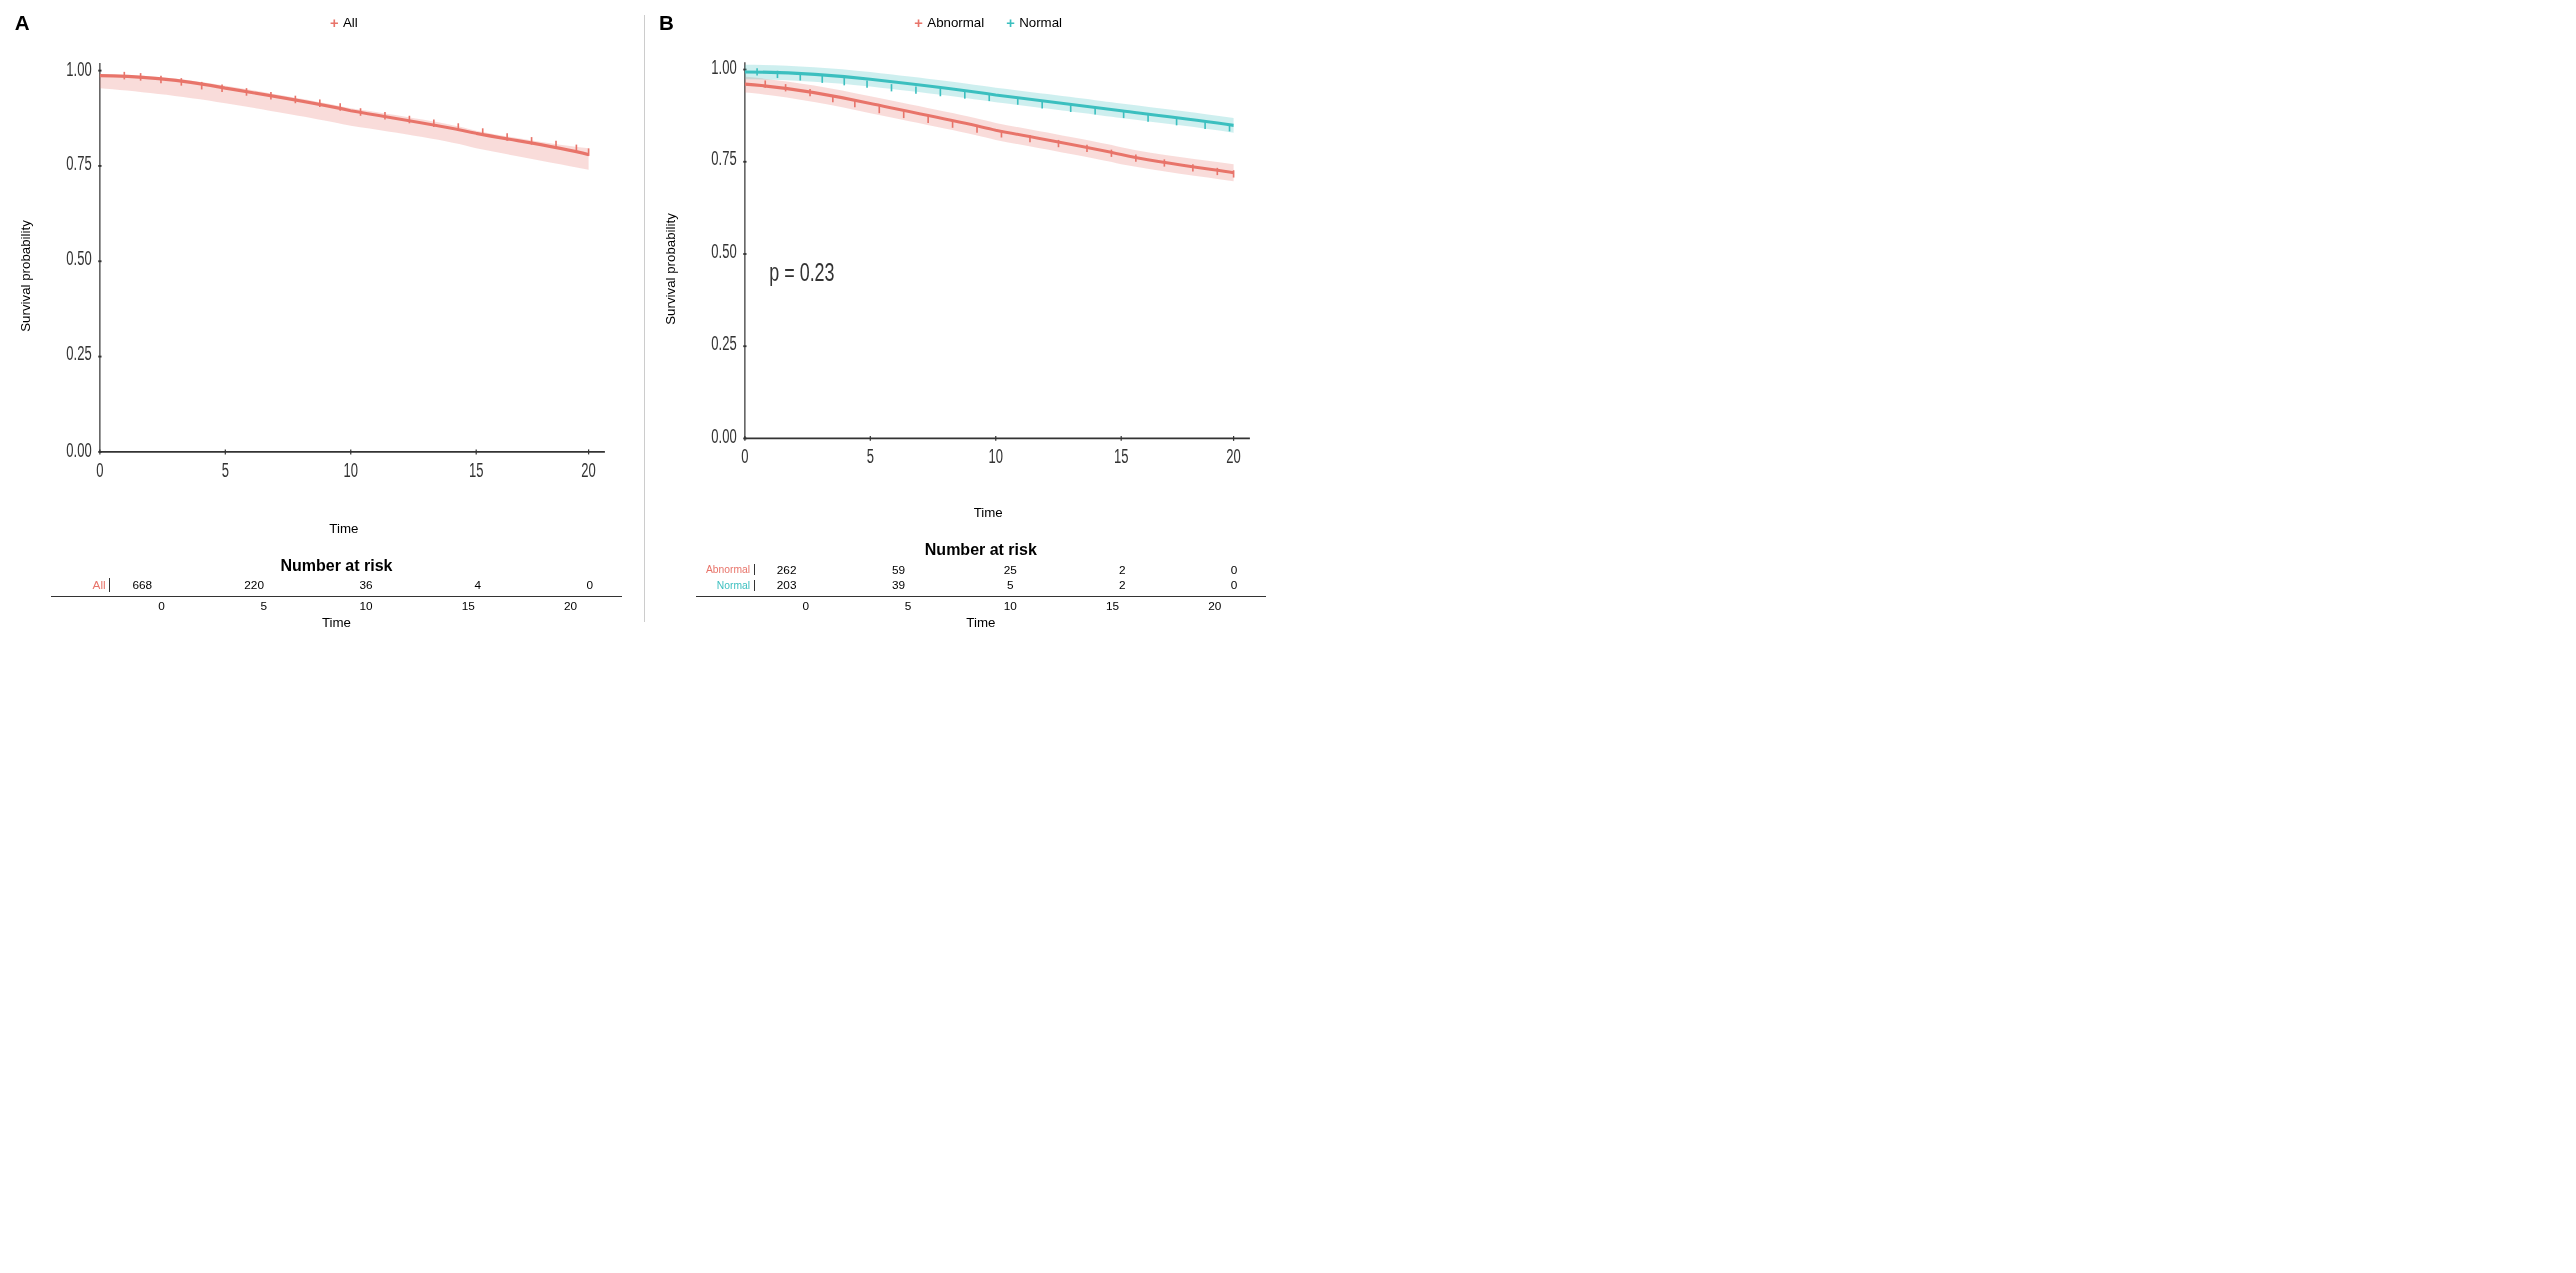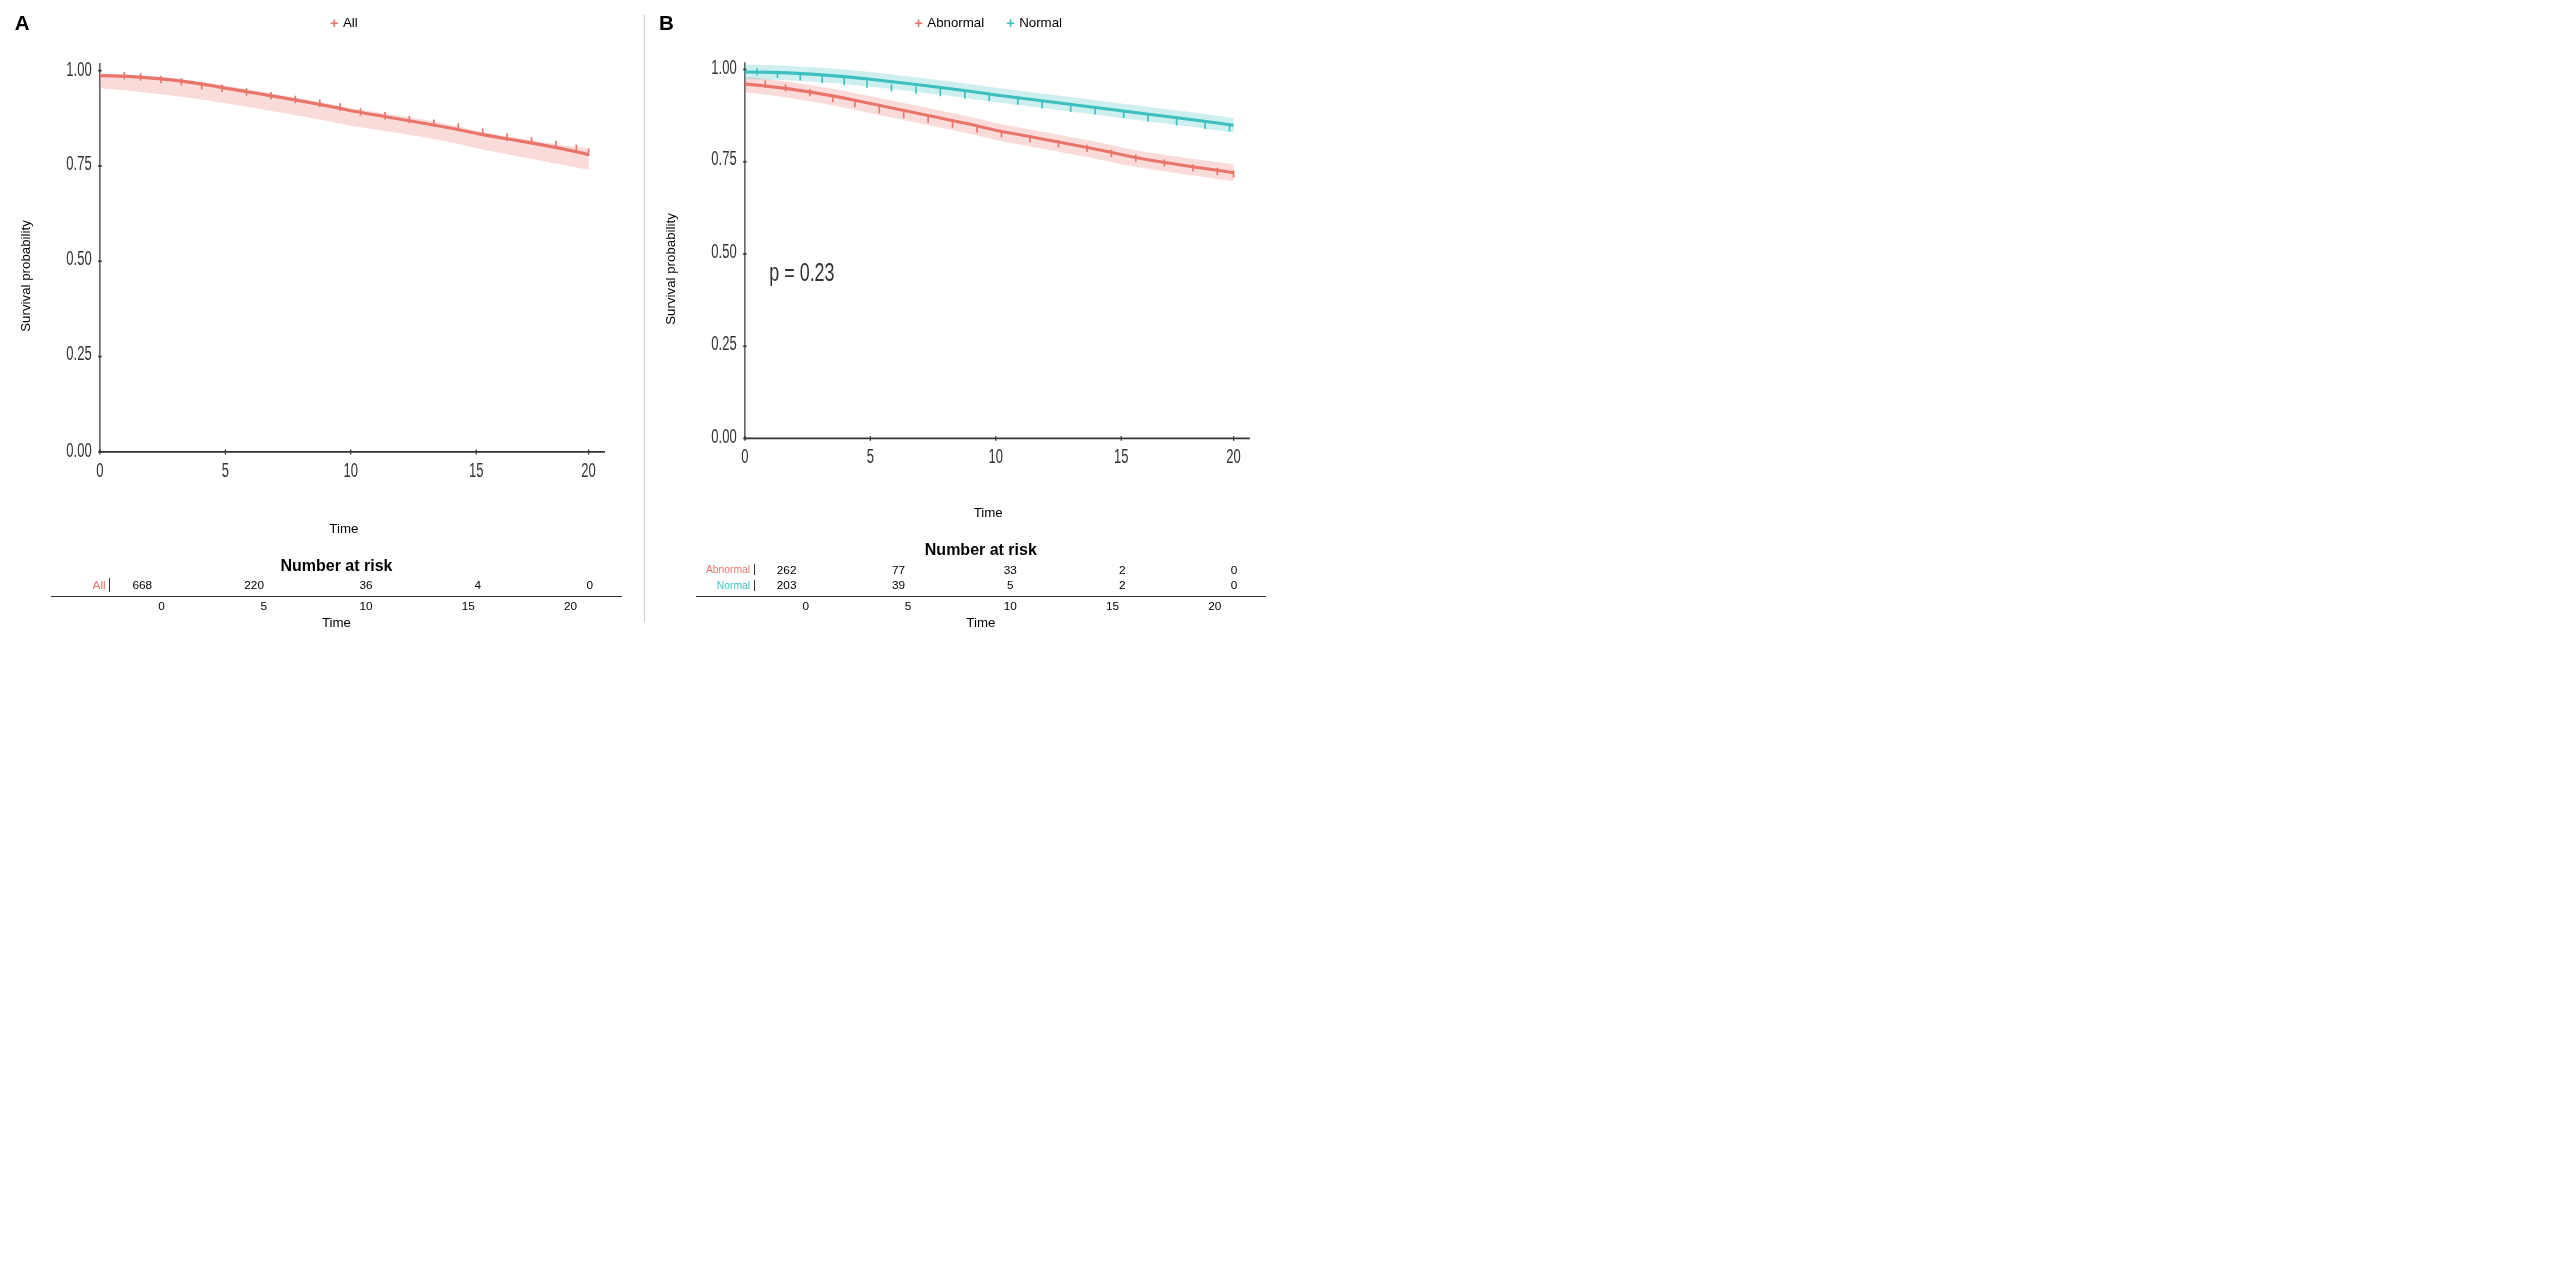--- a/index.html
+++ b/index.html
@@ -363,22 +363,22 @@
     <div class="x-axis-label" style="margin-left:44px;">Time</div>
   </div>
 
   <div class="risk-table">
     <div class="risk-title">Number at risk</div>
     <div style="display:flex; flex-direction:column;">
       <div class="risk-row">
         <div class="risk-row-label" style="color:#E8746A; border-right: 1.1px solid #333; font-size:10.3px;">Abnormal</div>
         <div class="risk-row-values">
           <div class="risk-cell">262</div>
-          <div class="risk-cell">77</div>
-          <div class="risk-cell">33</div>
+          <div class="risk-cell">59</div>
+          <div class="risk-cell">25</div>
           <div class="risk-cell">2</div>
           <div class="risk-cell">0</div>
         </div>
       </div>
       <div class="risk-row">
         <div class="risk-row-label" style="color:#3BBFBF; border-right: 1.1px solid #333; font-size:10.3px;">Normal</div>
         <div class="risk-row-values">
           <div class="risk-cell">203</div>
           <div class="risk-cell">39</div>
           <div class="risk-cell">5</div>

